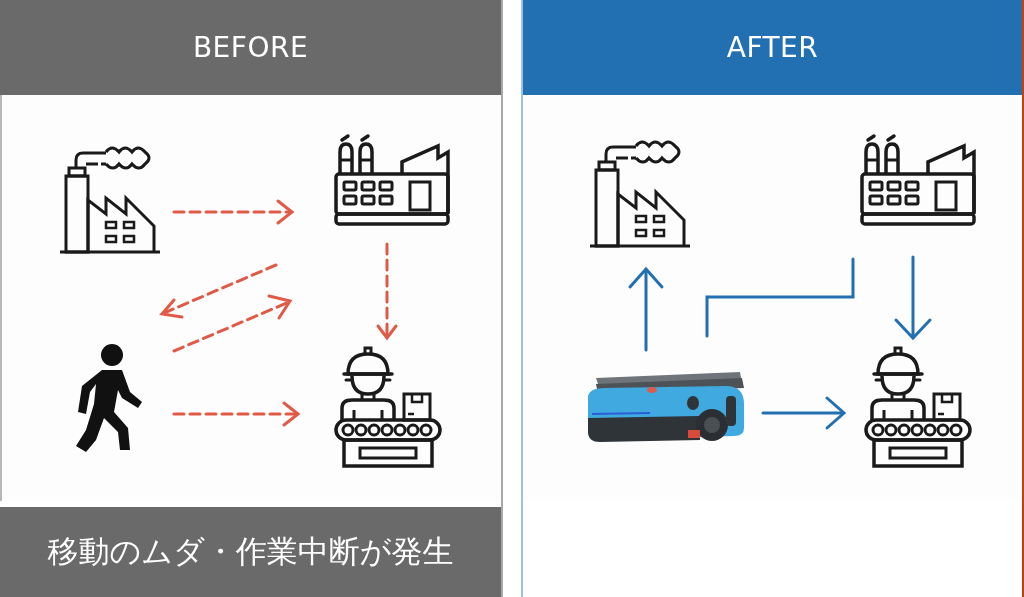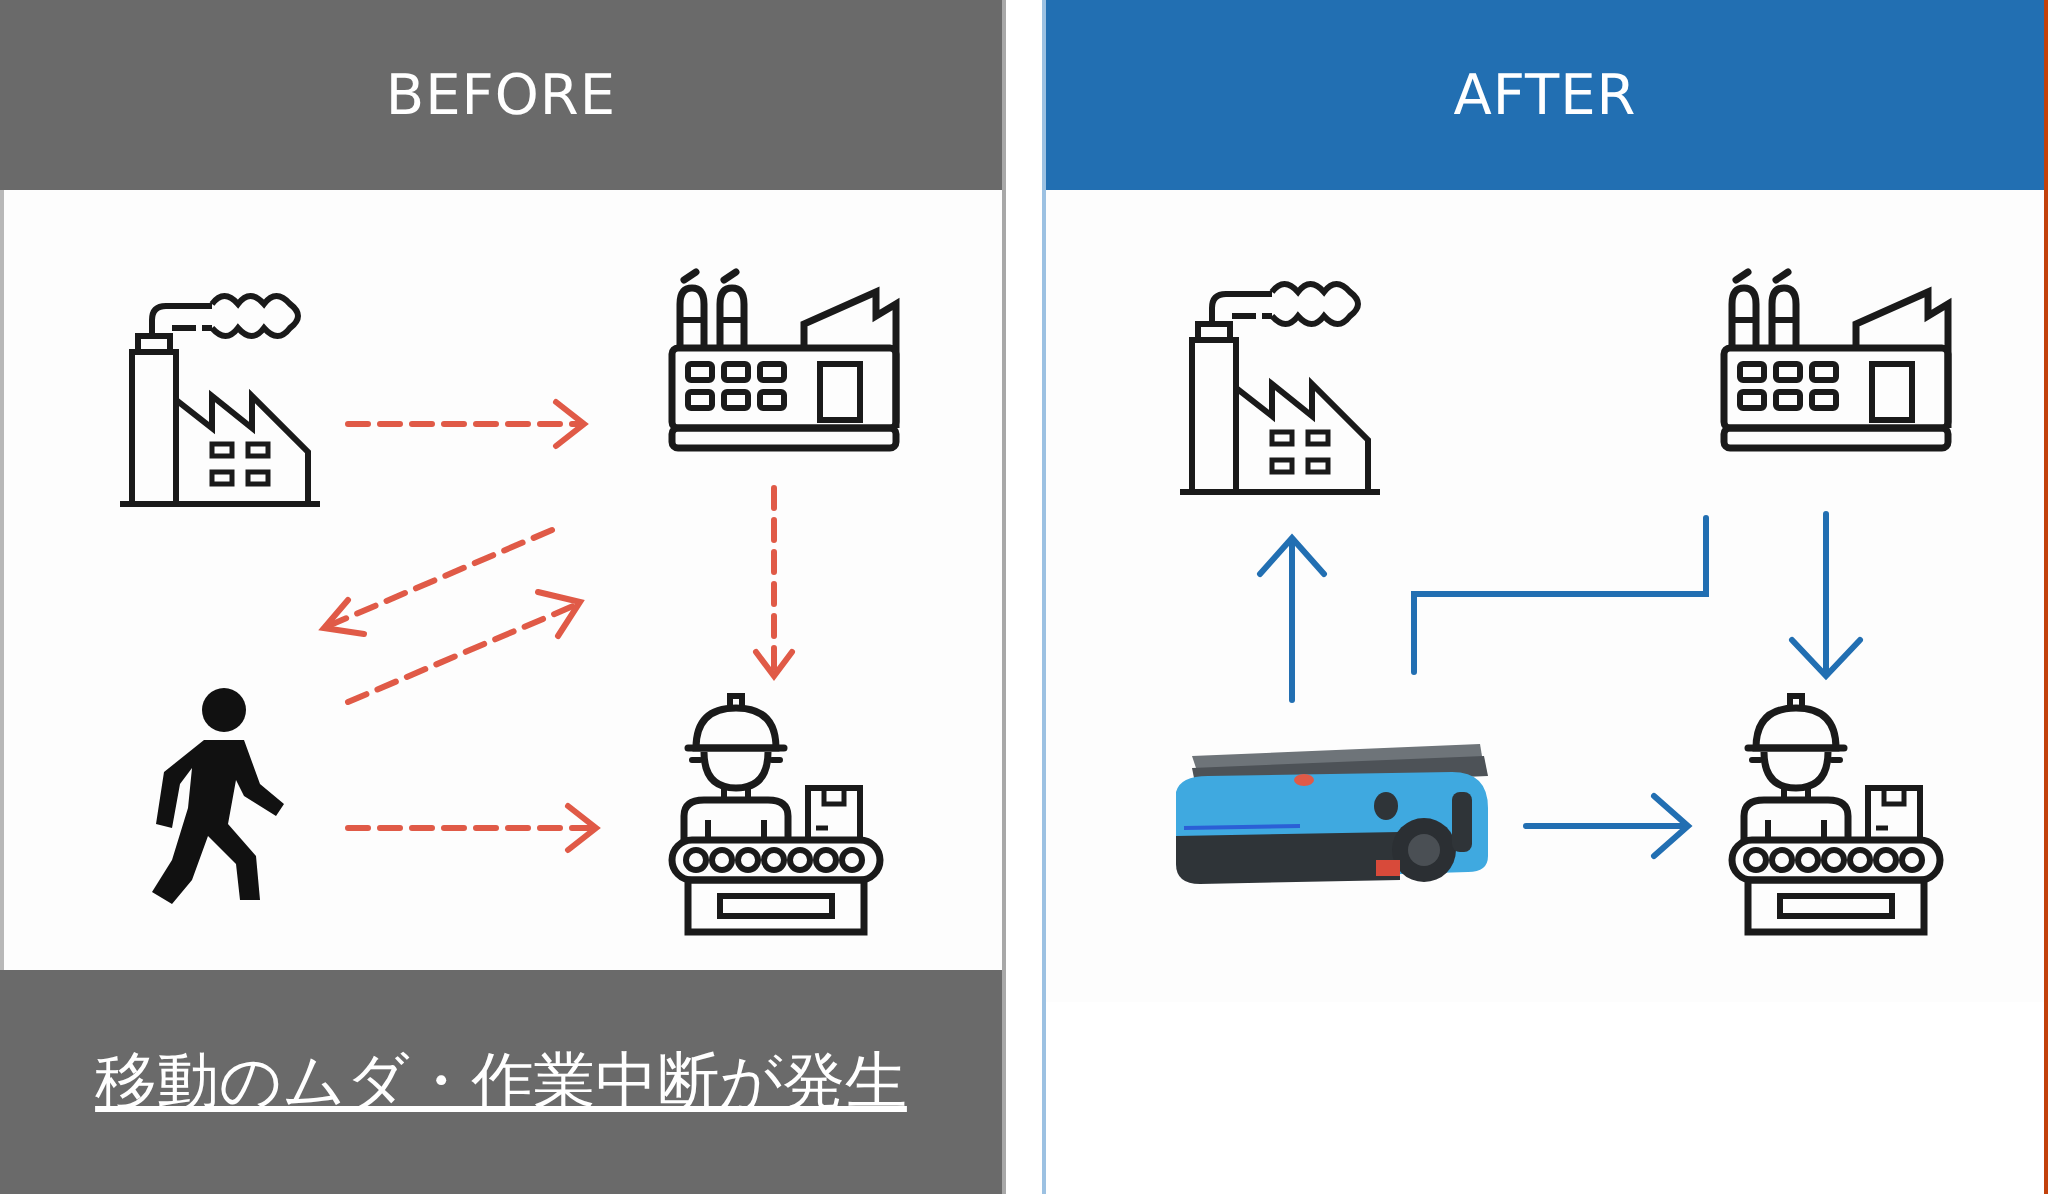--- a/index.html
+++ b/index.html
@@ -1,21 +1,21 @@
 <!DOCTYPE html>
 <html><head>
 <meta charset="utf-8">
 <style>
   html, body { margin:0; padding:0; background:#ffffff; }
   body { width:1024px; height:597px; position:relative; overflow:hidden; font-family:"DejaVu Sans","Liberation Sans",sans-serif; }
   .panel { position:absolute; top:0; width:503px; height:597px; box-sizing:border-box;padding-left:23px; }
   .panel.before { left:0; border-right:2px solid #a8a8a8; }
   .panel.after { left:521px; border-left:2px solid #9cc1e2; border-right:2px solid #c2410c; width:503px; }
   .head { position:absolute; left:0; right:0; top:0; height:95px; display:flex; align-items:center; justify-content:center; color:#fff; font-size:28px; letter-spacing:0.5px; }
-  .foot { position:absolute; left:0; right:0; bottom:0; height:112px; display:flex; align-items:center; justify-content:center; color:#fff; font-size:31px;text-decoration:underline; }
+  .foot { position:absolute; left:0; right:0; bottom:0; height:90px; display:flex; align-items:center; justify-content:center; color:#fff; font-size:31px; }
   .before .head, .before .foot { background:#6a6a6a; }
   .after .head, .after .foot { background:#226fb2; }
   .body { position:absolute; left:0; right:0; top:95px; bottom:96px; background:#fdfdfd; }
   .before .body { border-left:2px solid #b8b8b8; }
   svg.canvas { position:absolute; left:0; top:0; }
 </style>
 </head>
 <body>
 
 <div class="panel before">

